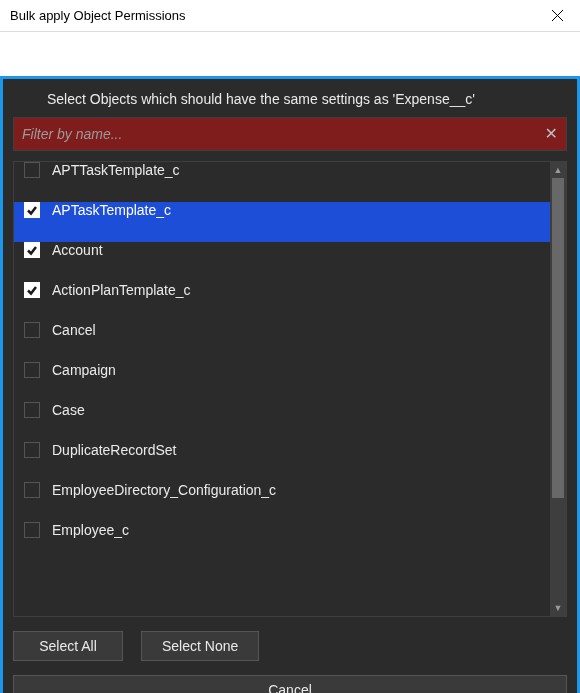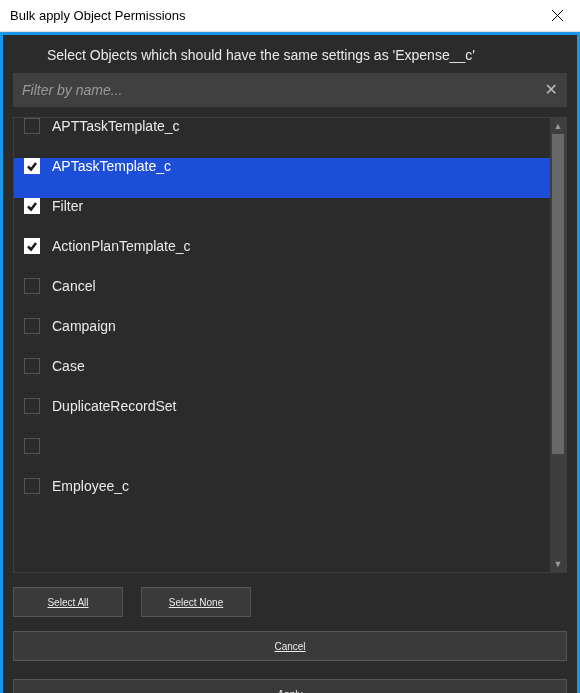--- a/index.html
+++ b/index.html
@@ -13,20 +13,21 @@
       height: 693px;
       background: #fff;
       overflow: hidden;
     }
     .window {
       width: 580px;
       height: 585px;
       display: flex;
       flex-direction: column;
       background: #fff;
+      gap: 44px;
     }
     .titlebar {
       height: 32px;
       background: #fff;
       display: flex;
       align-items: center;
       justify-content: space-between;
       padding: 0 0 0 10px;
       border-bottom: 1px solid #ddd;
     }
@@ -58,21 +59,21 @@
       flex-direction: column;
       padding: 10px 10px 12px 10px;
     }
     .instruction {
       color: #eaeaea;
       font-size: 14px;
       padding: 2px 2px 10px 2px;
       margin-left: 32px;
     }
     .filter-wrap {
-      background: #404040;
+      background: #7f1d1d;
       border: 1px solid #3f3f3f;
       display: flex;
       align-items: center;
       height: 30px;
       padding: 16px 8px;
     }
     .filter-input {
       flex: 1;
       background: transparent;
       border: none;
@@ -184,30 +185,29 @@
       margin-top: 14px;
       display: flex;
       gap: 18px;
       justify-content: space-between;
       flex-direction: column;
     }
     .btn {
       background: #3a3a3a;
       border: 1px solid #555;
       color: #eaeaea;
-      font-size: 10px;
+      font-size: 14px;
       height: 30px;
       padding: 0 20px;
       min-width: 110px;
       text-align: center;
       display: inline-flex;
       align-items: center;
       justify-content: center;
       cursor: default;
-      text-decoration: underline;
     }
   </style>
 </head>
 <body>
 
 <div class="window">
 
   <div class="titlebar">
     <span class="titlebar-title">Bulk apply Object Permissions</span>
     <div class="titlebar-close">
@@ -242,21 +242,21 @@
               </svg>
             </div>
             <span class="list-label">APTaskTemplate_c</span>
           </div>
           <div class="list-item">
             <div class="checkbox checked">
               <svg viewBox="0 0 12 12">
                 <polyline points="2,6.5 5,9.5 10,3"></polyline>
               </svg>
             </div>
-            <span class="list-label">Filter</span>
+            <span class="list-label">Account</span>
           </div>
           <div class="list-item">
             <div class="checkbox checked">
               <svg viewBox="0 0 12 12">
                 <polyline points="2,6.5 5,9.5 10,3"></polyline>
               </svg>
             </div>
             <span class="list-label">ActionPlanTemplate_c</span>
           </div>
           <div class="list-item">
@@ -270,20 +270,21 @@
           <div class="list-item">
             <div class="checkbox"></div>
             <span class="list-label">Case</span>
           </div>
           <div class="list-item">
             <div class="checkbox"></div>
             <span class="list-label">DuplicateRecordSet</span>
           </div>
           <div class="list-item">
             <div class="checkbox"></div>
+            <span class="list-label">EmployeeDirectory_Configuration_c</span>
           </div>
           <div class="list-item">
             <div class="checkbox"></div>
             <span class="list-label">Employee_c</span>
           </div>
         </div>
       <div class="scrollbar">
         <div class="scroll-arrow up">▲</div>
         <div class="scroll-thumb"></div>
         <div class="scroll-arrow down">▼</div>

